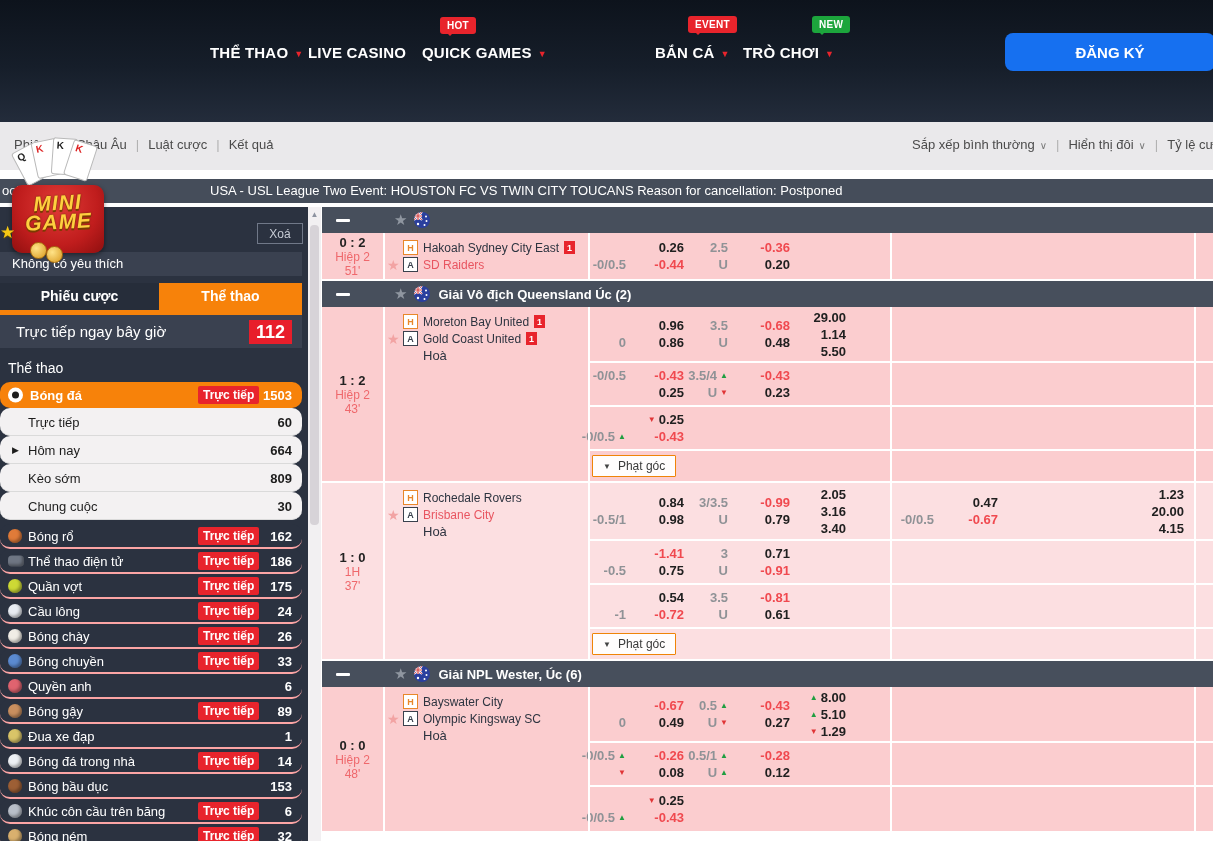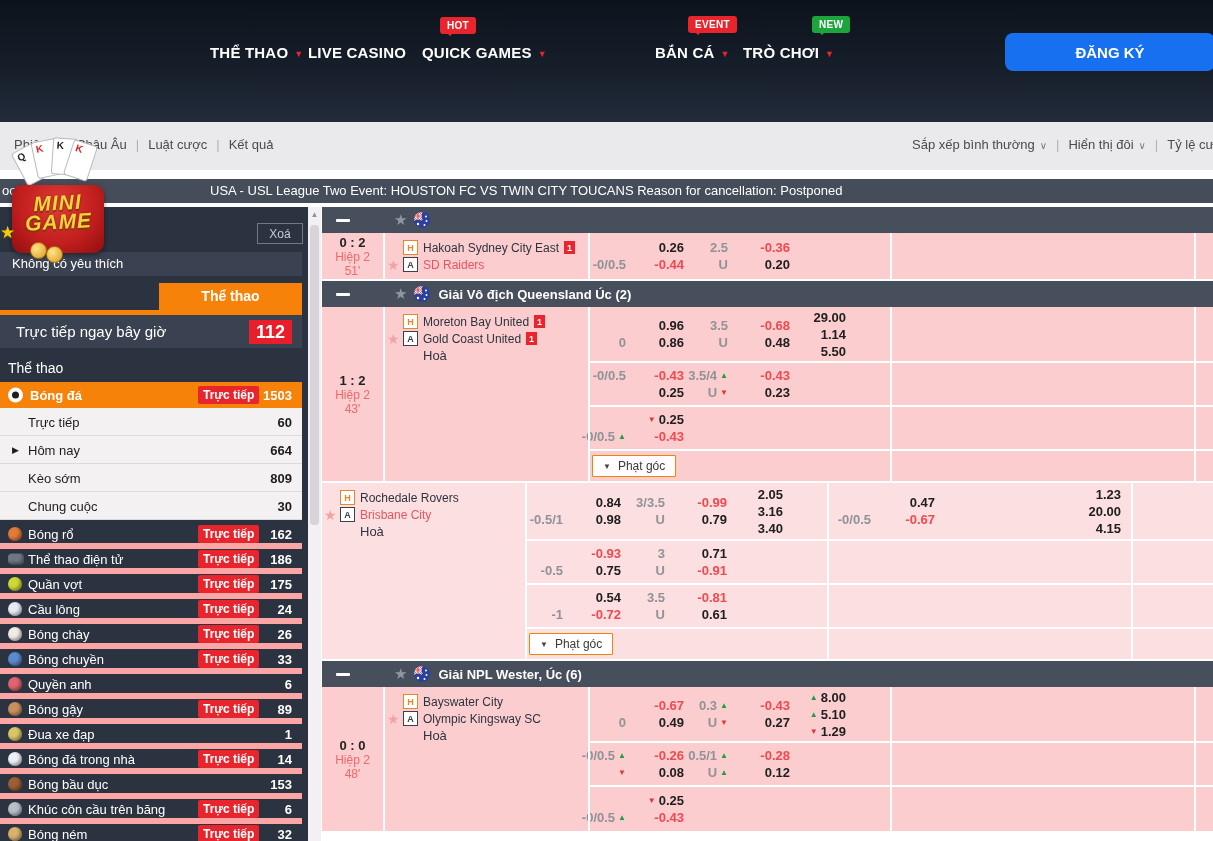--- a/index.html
+++ b/index.html
@@ -72,32 +72,32 @@
             font-size:13px;line-height:24px;padding-left:12px;box-sizing:border-box;}
   .sb-tab{position:absolute;top:76px;height:27px;line-height:27px;text-align:center;font-size:14px;font-weight:bold;color:#fff;cursor:pointer;}
   .sb-tab.t0{left:0;width:159px;background:#262d3a;}
   .sb-tab.t1{left:159px;width:143px;background:#f7820a;}
   .sb-tabbar{position:absolute;left:0;top:103px;width:302px;height:5px;background:#f7820a;}
   .sb-live{position:absolute;left:0;top:108px;width:302px;height:33px;background:#3a4150;}
   .sb-live-label{position:absolute;left:16px;top:0;line-height:33px;color:#fff;font-size:15px;}
   .sb-live-count{position:absolute;left:249px;top:5px;width:43px;height:24px;background:#e81e2b;color:#fff;
                  font-size:18px;font-weight:bold;text-align:center;line-height:24px;}
   .sb-sec{position:absolute;left:8px;top:153px;color:#fff;font-size:14px;}
-  .sb-row{position:absolute;left:0;width:302px;box-sizing:border-box;}
+  .sb-row{position:absolute;left:0;width:302px;box-sizing:border-box;border-radius:10px;}
   .sb-feat{top:175px;height:26px;background:#f7820a;}
   .sb-label{position:absolute;left:28px;top:50%;transform:translateY(-50%);color:#fff;font-size:13px;white-space:nowrap;}
   .sb-feat .sb-label{font-weight:bold;}
   .live-badge{position:absolute;left:198px;top:50%;transform:translateY(-50%);background:#e8242c;color:#fff;
               font-size:12px;font-weight:bold;padding:2px 5px;border-radius:2px;white-space:nowrap;}
   .sb-count{position:absolute;right:10px;top:50%;transform:translateY(-50%);color:#fff;font-size:13px;font-weight:bold;}
   .sb-sub{height:28px;background:#f3f1f2;border-bottom:1px solid #dadada;cursor:pointer;}
   .sb-sub .sb-label{color:#1c1c1c;}
   .sb-sub .sb-count{color:#1c1c1c;}
   .sb-sub-arrow{position:absolute;left:12px;top:50%;transform:translateY(-50%);font-size:9px;color:#1c1c1c;}
-  .sb-sport{height:25px;background:#2b3240;border-bottom:6px solid #fca5a5;cursor:pointer;}
+  .sb-sport{height:25px;background:#2b3240;border-bottom:2px solid #fca5a5;cursor:pointer;}
   .sp-ico{position:absolute;left:8px;top:50%;transform:translateY(-50%);width:14px;height:14px;border-radius:50%;
           box-shadow:inset -2px -2px 3px rgba(0,0,0,.35);}
   .sp-ico.sq{border-radius:4px;height:11px;width:16px;}
   .ball{position:absolute;left:8px;top:50%;transform:translateY(-50%);width:15px;height:15px;border-radius:50%;background:#fff;}
   .ball::after{content:'';position:absolute;left:4px;top:4px;width:7px;height:7px;background:#1d1d1d;border-radius:50%;}
 
   
   .scroll{position:absolute;left:308px;top:207px;width:13px;height:634px;background:#f2f0f2;}
   .scroll-up{position:absolute;left:0;top:3px;width:13px;text-align:center;color:#8d93a0;font-size:8px;cursor:pointer;}
   .scroll-thumb{position:absolute;left:2px;top:18px;width:9px;height:300px;background:#d7d3d8;border-radius:4px;cursor:pointer;}
@@ -215,20 +215,21 @@
       <div class="mg-text"><span>MINI</span><br><span>GAME</span></div>
       <div class="coin" style="left:18px;bottom:-6px" data-interactable="false"></div>
       <div class="coin" style="left:34px;bottom:-10px" data-interactable="false"></div>
     </div>
     <div class="mg-star" data-interactable="false">★</div>
   </div>
 
   <div class="sidebar" data-interactable="false">
     <button class="sb-clear" data-interactable="true">Xoá</button>
     <div class="sb-nofav" data-interactable="false">Không có yêu thích</div>
+    <div class="sb-tab t0" data-interactable="true">Phiếu cược</div>
     <div class="sb-tab t1" data-interactable="true">Thể thao</div>
     <div class="sb-tabbar" data-interactable="false"></div>
     <div class="sb-live" data-interactable="true">
       <span class="sb-live-label" data-interactable="false">Trực tiếp ngay bây giờ</span>
       <span class="sb-live-count" data-interactable="false">112</span>
     </div>
     <div class="sb-sec" data-interactable="false">Thể thao</div>
     <div class="sb-row sb-feat" data-interactable="true">
       <span class="ball" data-interactable="false"></span>
       <span class="sb-label" style="left:30px" data-interactable="false">Bóng đá</span>
@@ -738,20 +739,25 @@
                 <span class="cb-caret" data-interactable="false">▼</span>
                 <span data-interactable="false">Phạt góc</span>
               </button>
             </div>
             <div class="cr-g2" data-interactable="false"></div>
             <div class="o-sliver" data-interactable="false"></div>
           </div>
         </div>
       </div>
       <div class="match shade-light" data-interactable="false">
+        <div class="m-score" data-interactable="false">
+          <div class="sc1" data-interactable="false">1 : 0</div>
+          <div class="sc2" data-interactable="false">1H</div>
+          <div class="sc3" data-interactable="false">37'</div>
+        </div>
         <div class="m-team" data-interactable="true">
           <span class="t-star" data-interactable="true">★</span>
           <div class="t-line" data-interactable="true">
             <span class="t-box h" data-interactable="false">H</span>
             <span class="t-name" data-interactable="false">Rochedale Rovers</span>
           </div>
           <div class="t-line" data-interactable="true">
             <span class="t-box a" data-interactable="false">A</span>
             <span class="t-name red" data-interactable="false">Brisbane City</span>
           </div>
@@ -856,21 +862,21 @@
               <div class="o-cell" data-interactable="false">
                 <div class="ln">
                   <span class="cg"></span>
                 </div>
                 <div class="ln">
                   <span class="cg">-0.5</span>
                 </div>
               </div>
               <div class="o-cell" data-interactable="true">
                 <div class="ln">
-                  <span class="cr">-0.93</span>
+                  <span class="cr">-1.41</span>
                 </div>
                 <div class="ln">
                   <span class="ck">0.75</span>
                 </div>
               </div>
               <div class="o-cell" data-interactable="false">
                 <div class="ln">
                   <span class="cg">3</span>
                 </div>
                 <div class="ln">
@@ -1064,21 +1070,21 @@
               <div class="o-cell" data-interactable="true">
                 <div class="ln">
                   <span class="cr">-0.67</span>
                 </div>
                 <div class="ln">
                   <span class="ck">0.49</span>
                 </div>
               </div>
               <div class="o-cell" data-interactable="false">
                 <div class="ln">
-                  <span class="cg">0.3</span>
+                  <span class="cg">0.5</span>
                   <span class="au" data-interactable="false">▲</span>
                 </div>
                 <div class="ln">
                   <span class="cg">U</span>
                   <span class="ad" data-interactable="false">▼</span>
                 </div>
               </div>
               <div class="o-cell" data-interactable="true">
                 <div class="ln">
                   <span class="cr">-0.43</span>

